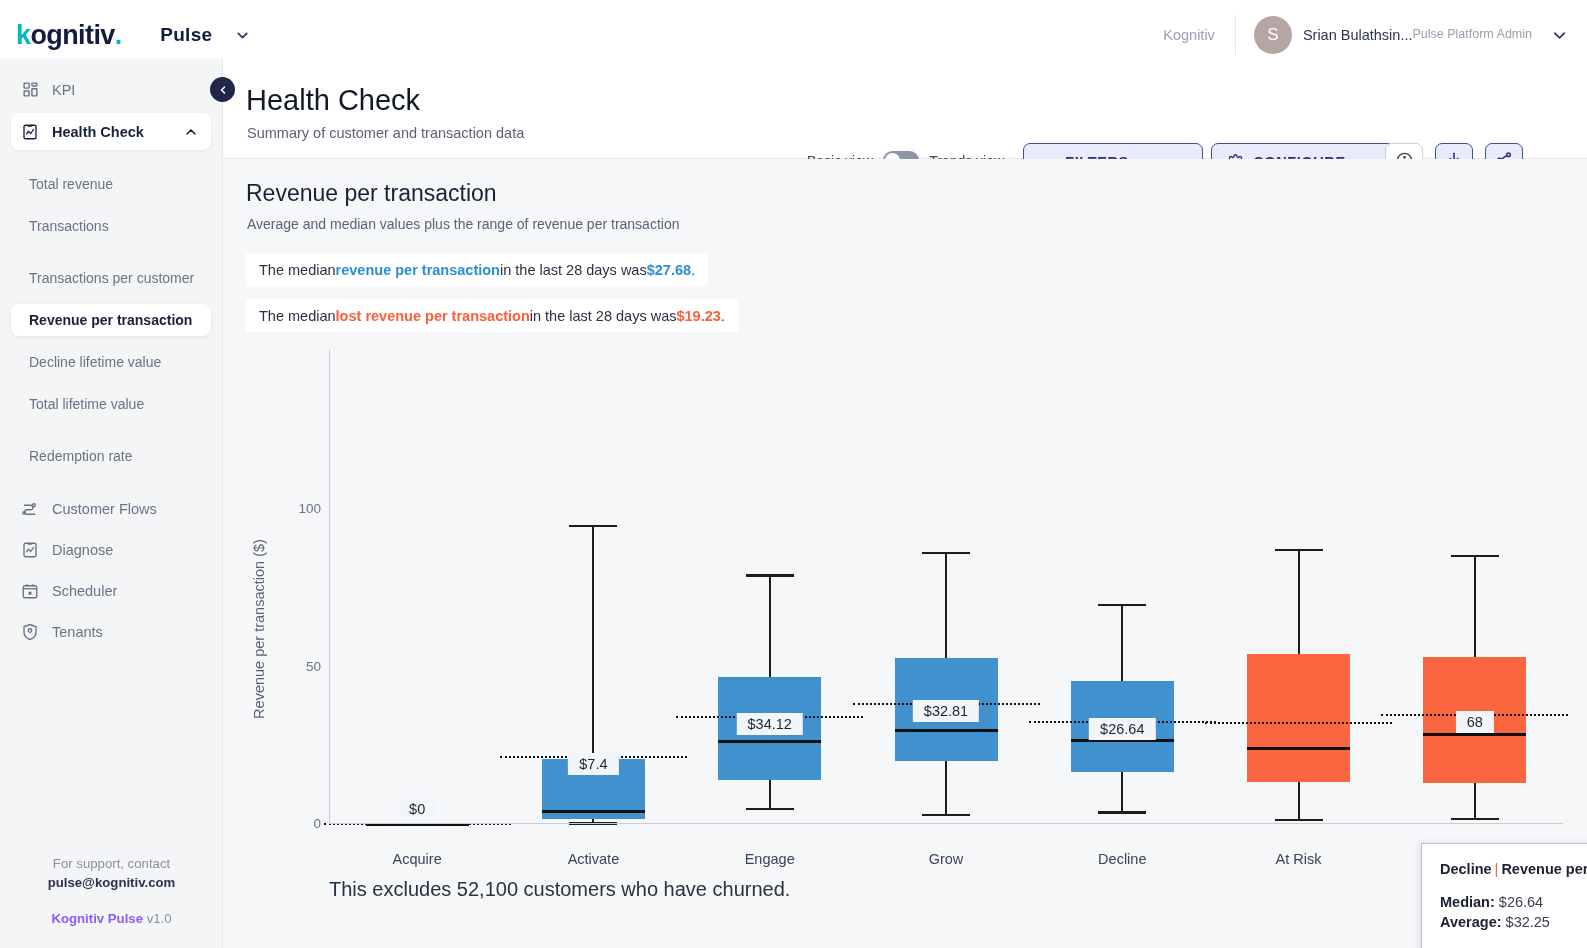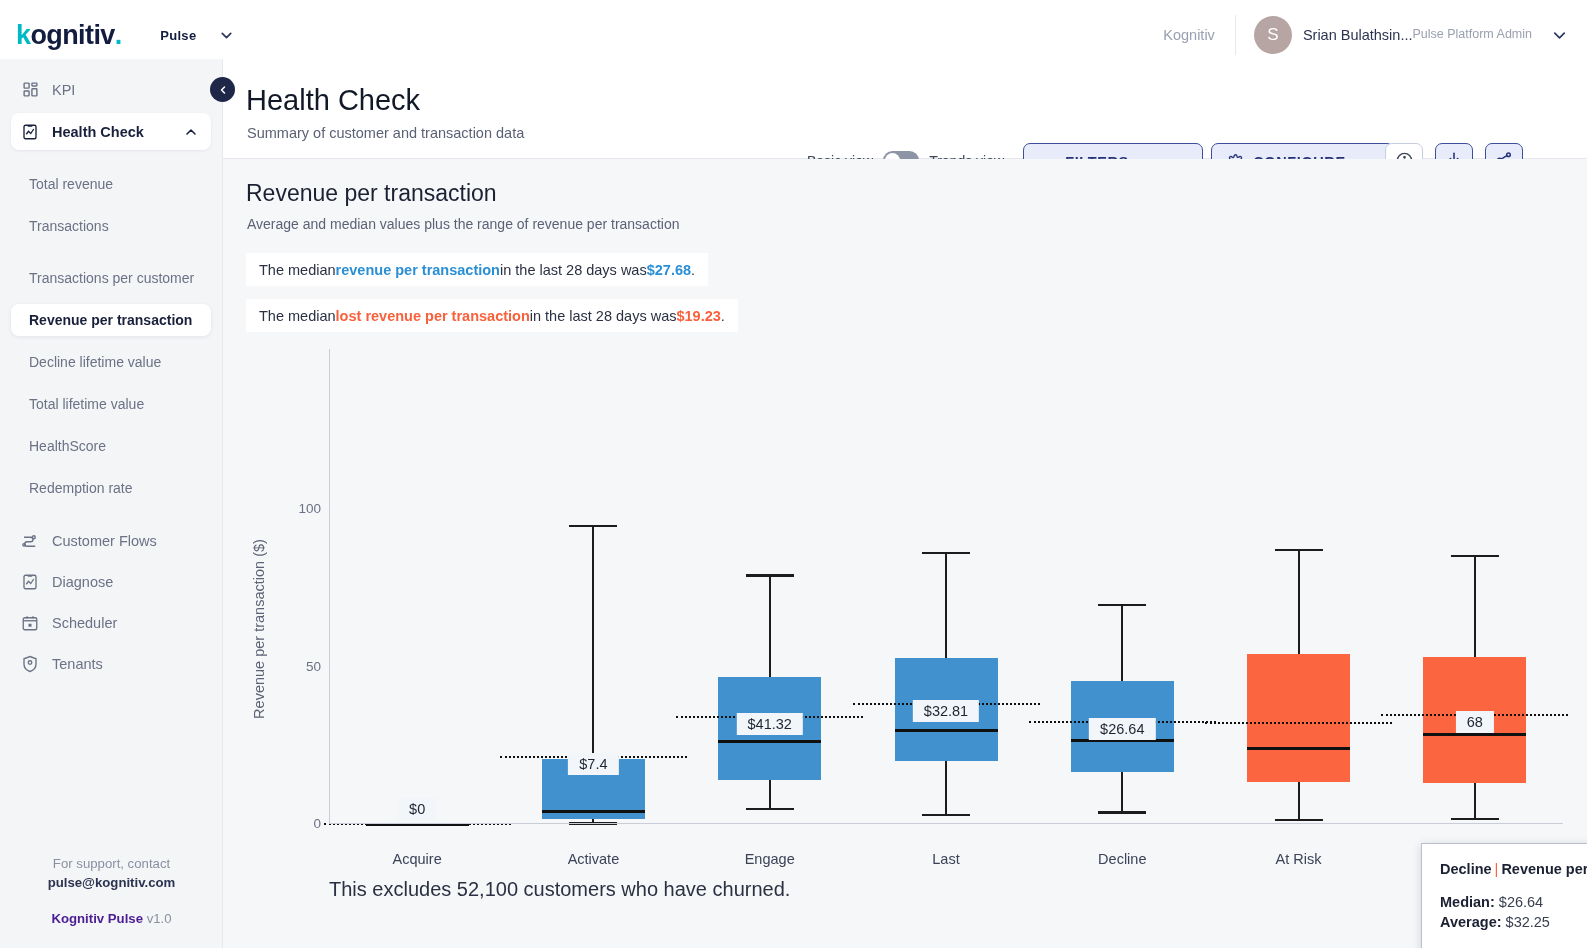--- a/index.html
+++ b/index.html
@@ -17,21 +17,21 @@
     background: #ffffff; border-bottom: 1px solid #e6e8ee;
     display: flex; align-items: center;
   }
   .logo-wrap { margin-left: 16px; display: flex; align-items: baseline; }
   .logo-text {
     font-size: 27px; font-weight: bold; color: #121c3e; letter-spacing: -0.6px;
   }
   .logo-k { color: #00b9c6; }
   .logo-dot { color: #00b9c6; font-size: 27px; font-weight: bold; }
   .product-name {
-    margin-left: 38px; font-size: 13px; font-weight: bold; color: #121c3e; letter-spacing: .3px;
+    margin-left: 38px; font-size: 19px; font-weight: bold; color: #121c3e; letter-spacing: .3px;
   }
   .chev-prod { margin-left: 22px; color: #2f3a5f; display: flex; align-items: center; }
   .topbar-right {
     margin-left: auto; display: flex; align-items: center; height: 59px; padding-right: 18px;
   }
   .tenant-name { font-size: 14.5px; color: #9aa0b0; margin-right: 20px; }
   .divider-v { width: 1px; height: 40px; background: #e6e8ee; margin-right: 18px; }
   .avatar {
     width: 38px; height: 38px; border-radius: 50%; background: #b6a5a2;
     color: #ffffff; font-size: 17px; display: flex; align-items: center; justify-content: center;
@@ -66,21 +66,21 @@
   }
   .sub-row .lbl { font-size: 14px; color: #6b7285; }
   .sub-row.sel { background: #ffffff; box-shadow: 0 1px 4px rgba(20,25,50,.08); }
   .sub-row.sel .lbl { color: #19203c; font-weight: bold; }
   .sidebar-foot {
     position: absolute; left: 0; bottom: 22px; width: 223px; text-align: center;
   }
   .sf-line1 { font-size: 13.2px; color: #8a90a2; line-height: 19px; }
   .sf-mail { font-size: 13.2px; color: #2b3350; font-weight: bold; line-height: 19px; }
   .sf-ver { margin-top: 19px; font-size: 13.2px; color: #8a90a2; }
-  .sf-ver b { color: #4c1d95; margin-top: 17px; }
+  .sf-ver b { color: #8b5cf6; margin-top: 17px; }
 
   .collapse-btn {
     position: absolute; left: 210px; top: 77px; width: 25px; height: 25px; border-radius: 50%;
     background: #1e2748; color: #ffffff; display: flex; align-items: center; justify-content: center;
     z-index: 40; cursor: pointer; font-size: 12px;
   }
 
   
   .page-head {
     position: absolute; left: 223px; top: 59px; width: 1364px; height: 100px;
@@ -264,23 +264,20 @@
       </div>
     <div style="height:10px"></div>
     <div class="sub-row">
         <span class="lbl">Decline lifetime value</span>
       </div>
     <div style="height:10px"></div>
     <div class="sub-row">
         <span class="lbl">Total lifetime value</span>
       </div>
     <div style="height:10px"></div>
-    <div class="sub-row">
-        <span class="lbl">HealthScore</span>
-      </div>
     <div style="height:10px"></div>
     <div class="sub-row">
         <span class="lbl">Redemption rate</span>
       </div>
 
     <div style="height:18px"></div>
 
     <div class="nav-row">
       <span class="ico">
         <svg width="18" height="18" viewBox="0 0 24 24" fill="none" stroke="currentColor" stroke-width="1.8">
@@ -432,21 +429,21 @@
       <div class="ylabel">Revenue per transaction ($)</div>
       <div id="yticks">
           <div class="ytick" style="left: 54px; top: 664px;">0</div>
           <div class="ytick" style="left: 54px; top: 506.5px;">50</div>
           <div class="ytick" style="left: 54px; top: 349px;">100</div>
         </div>
       <div id="xticks">
           <div class="xtick" style="left: 194.143px; top: 692px; text-align: right;">Acquire</div>
           <div class="xtick" style="left: 370.429px; top: 692px;">Activate</div>
           <div class="xtick" style="left: 546.714px; top: 692px;">Engage</div>
-          <div class="xtick" style="left: 723px; top: 692px;">Last</div>
+          <div class="xtick" style="left: 723px; top: 692px;">Grow</div>
           <div class="xtick" style="left: 899.286px; top: 692px;">Decline</div>
           <div class="xtick" style="left: 1075.57px; top: 692px;">At Risk</div>
           <div class="xtick" style="left: 1251.86px; top: 692px;">Dormant</div>
         </div>
       <div id="boxes">
           <div class="box" style="left: 142.643px; top: 0px; width: 103px; height: 664px;">
             <div class="median-line" style="top: 664px; left: 0px; width: 103px;"></div>
             <div class="avg-line" style="top: 664px; left: -42px; width: 187px;"></div>
           </div>
           <div class="box" style="left: 318.929px; top: 0px; width: 103px; height: 664px;">
@@ -501,21 +498,21 @@
             <div class="whisker-cap" style="top: 658.96px; left: 27.5px; width: 48px;"></div>
             <div class="box-rect" style="background: rgb(251, 102, 64); top: 497.68px; height: 126.63px;"></div>
             <div class="median-line" style="top: 573.91px; left: 0px; width: 103px;"></div>
             <div class="avg-line" style="top: 555.325px; left: -42px; width: 187px;"></div>
           </div>
         </div>
     <div class="axis-v" style="left: 106px; top: 190px; height: 474px;"></div>
         <div class="axis-h" style="left: 106px; top: 664px; width: 1234px;"></div>
         <div class="val-label" style="left: 194.143px; top: 650px;">$0</div>
         <div class="val-label" style="left: 370.429px; top: 604.905px;">$7.4</div>
-        <div class="val-label" style="left: 546.714px; top: 564.585px;">$41.32</div>
+        <div class="val-label" style="left: 546.714px; top: 564.585px;">$34.12</div>
         <div class="val-label" style="left: 723px; top: 551.67px;">$32.81</div>
         <div class="val-label" style="left: 899.286px; top: 570.413px;">$26.64</div>
         <div class="val-label" style="left: 1251.86px; top: 563.325px;">68</div>
       </div>
 
     <div class="footnote">This excludes 52,100 customers who have churned.</div>
 
     <div class="tooltip">
       <div class="tt-title">
         <span>Decline</span><span class="bar">|</span><span>Revenue per transaction</span>

